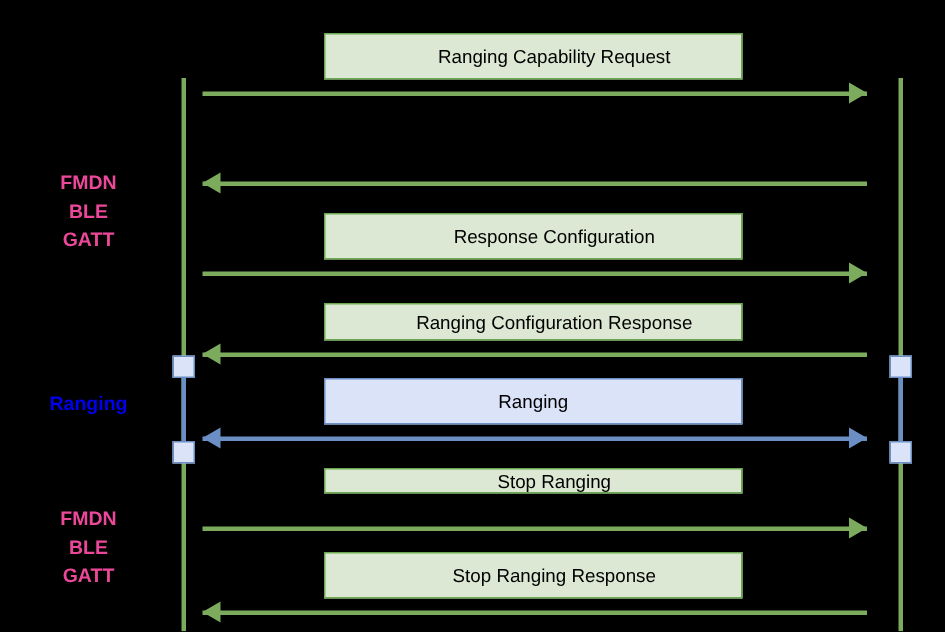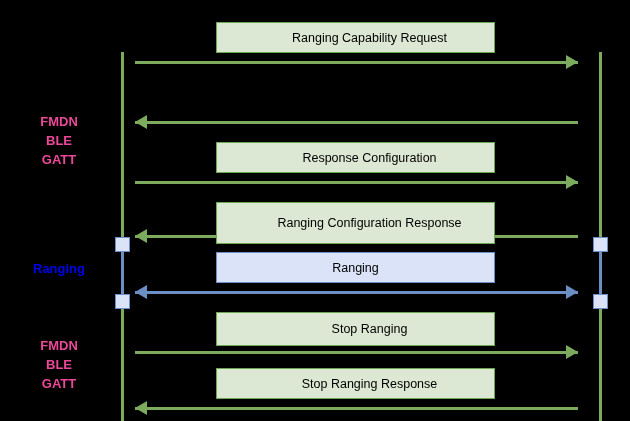--- a/index.html
+++ b/index.html
@@ -106,32 +106,32 @@
     </div>
     <div class="arrow-line green" style="left: 135px; top: 121px; width: 443px;"></div>
     <div class="arrow-head left green" style="top: 115px; left: 135px;"></div>
     <div class="arrow-line green" style="left: 135px; top: 181px; width: 443px;"></div>
     <div class="arrow-head right green" style="top: 175px; left: 566px;"></div>
     <div class="msg-box green" style="left: 216px; top: 142px; width: 279px; height: 31px;">
       <span>Response Configuration</span>
     </div>
     <div class="arrow-line green" style="left: 135px; top: 235px; width: 443px;"></div>
     <div class="arrow-head left green" style="top: 229px; left: 135px;"></div>
-    <div class="msg-box green" style="left: 216px; top: 202px; width: 279px; height: 42px; align-items: center;">
+    <div class="msg-box green" style="left: 216px; top: 202px; width: 279px; height: 25px; align-items: center;">
       <span>Ranging Configuration Response</span>
     </div>
     <div class="arrow-line blue" style="left: 135px; top: 291px; width: 443px;"></div>
     <div class="arrow-head left blue" style="top: 285px; left: 135px;"></div>
     <div class="arrow-head right blue" style="top: 285px; left: 566px;"></div>
     <div class="msg-box blue" style="left: 216px; top: 252px; width: 279px; height: 31px;">
       <span>Ranging</span>
     </div>
     <div class="arrow-line green" style="left: 135px; top: 351px; width: 443px;"></div>
     <div class="arrow-head right green" style="top: 345px; left: 566px;"></div>
-    <div class="msg-box green" style="left: 216px; top: 312px; width: 279px; height: 34px;">
+    <div class="msg-box green" style="left: 216px; top: 312px; width: 279px; height: 17px;">
       <span>Stop Ranging</span>
     </div>
     <div class="arrow-line green" style="left: 135px; top: 407px; width: 443px;"></div>
     <div class="arrow-head left green" style="top: 401px; left: 135px;"></div>
     <div class="msg-box green" style="left: 216px; top: 368px; width: 279px; height: 31px;">
       <span>Stop Ranging Response</span>
     </div>
   </div>
 
 </body></html>

